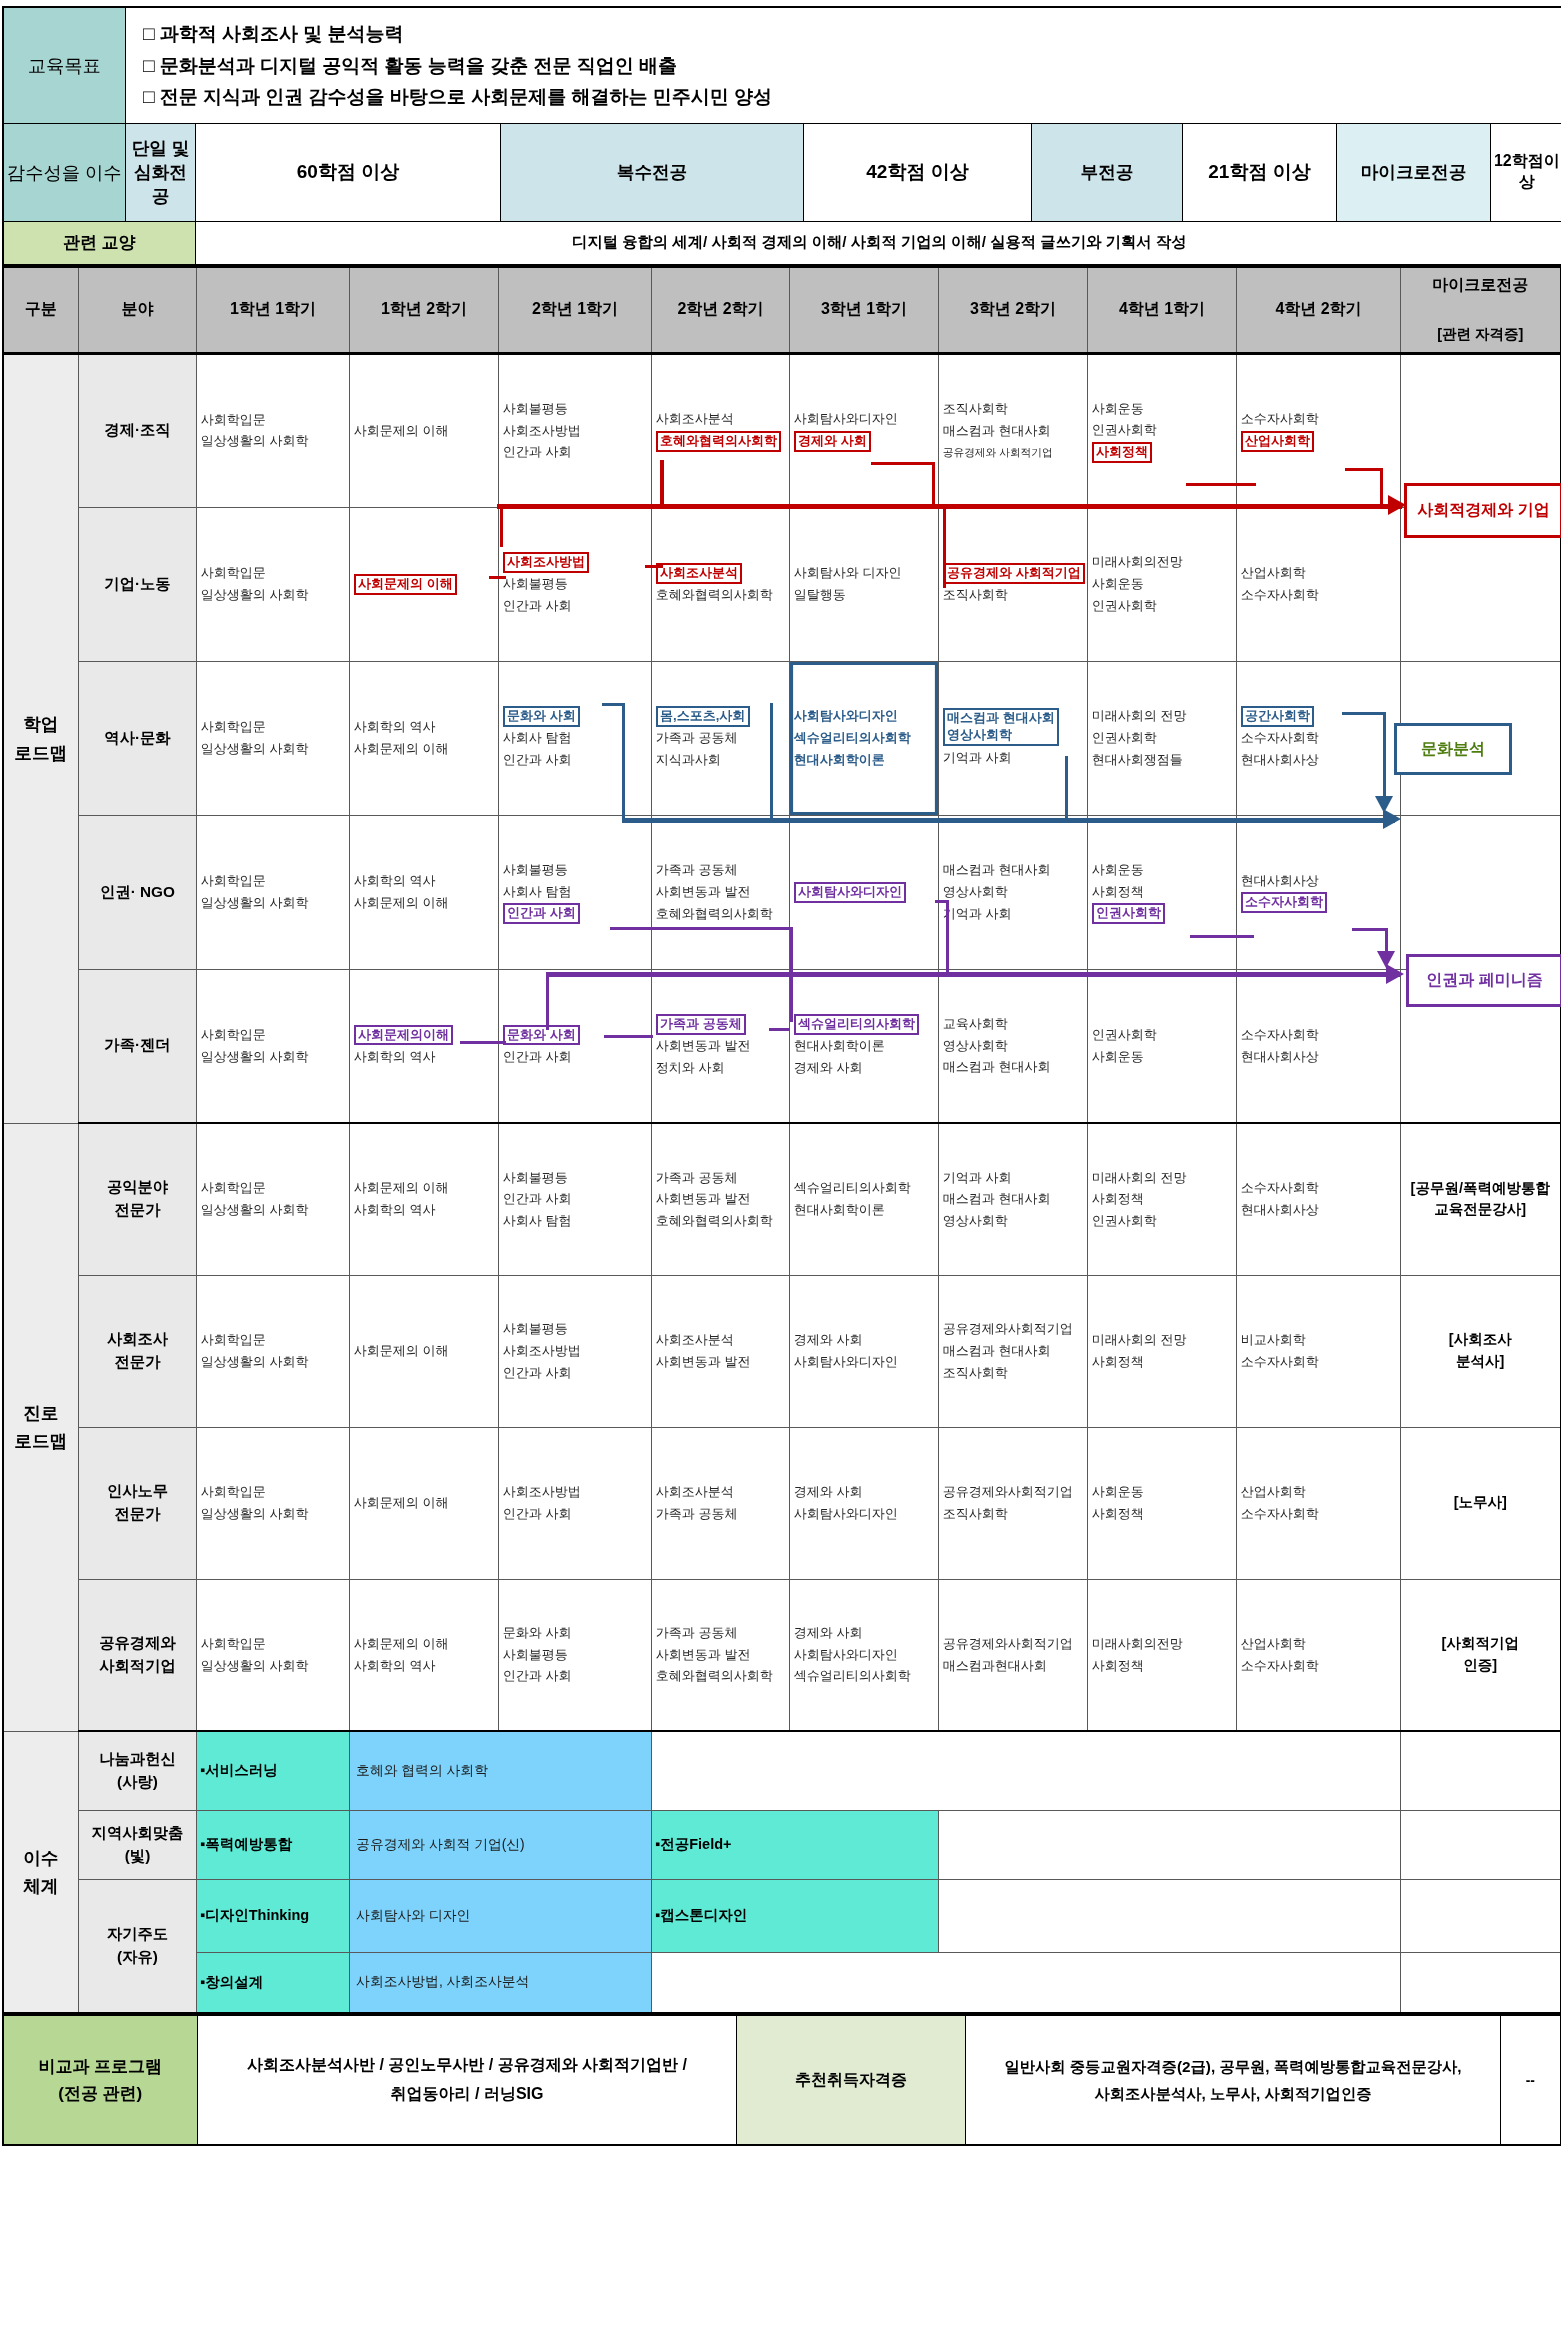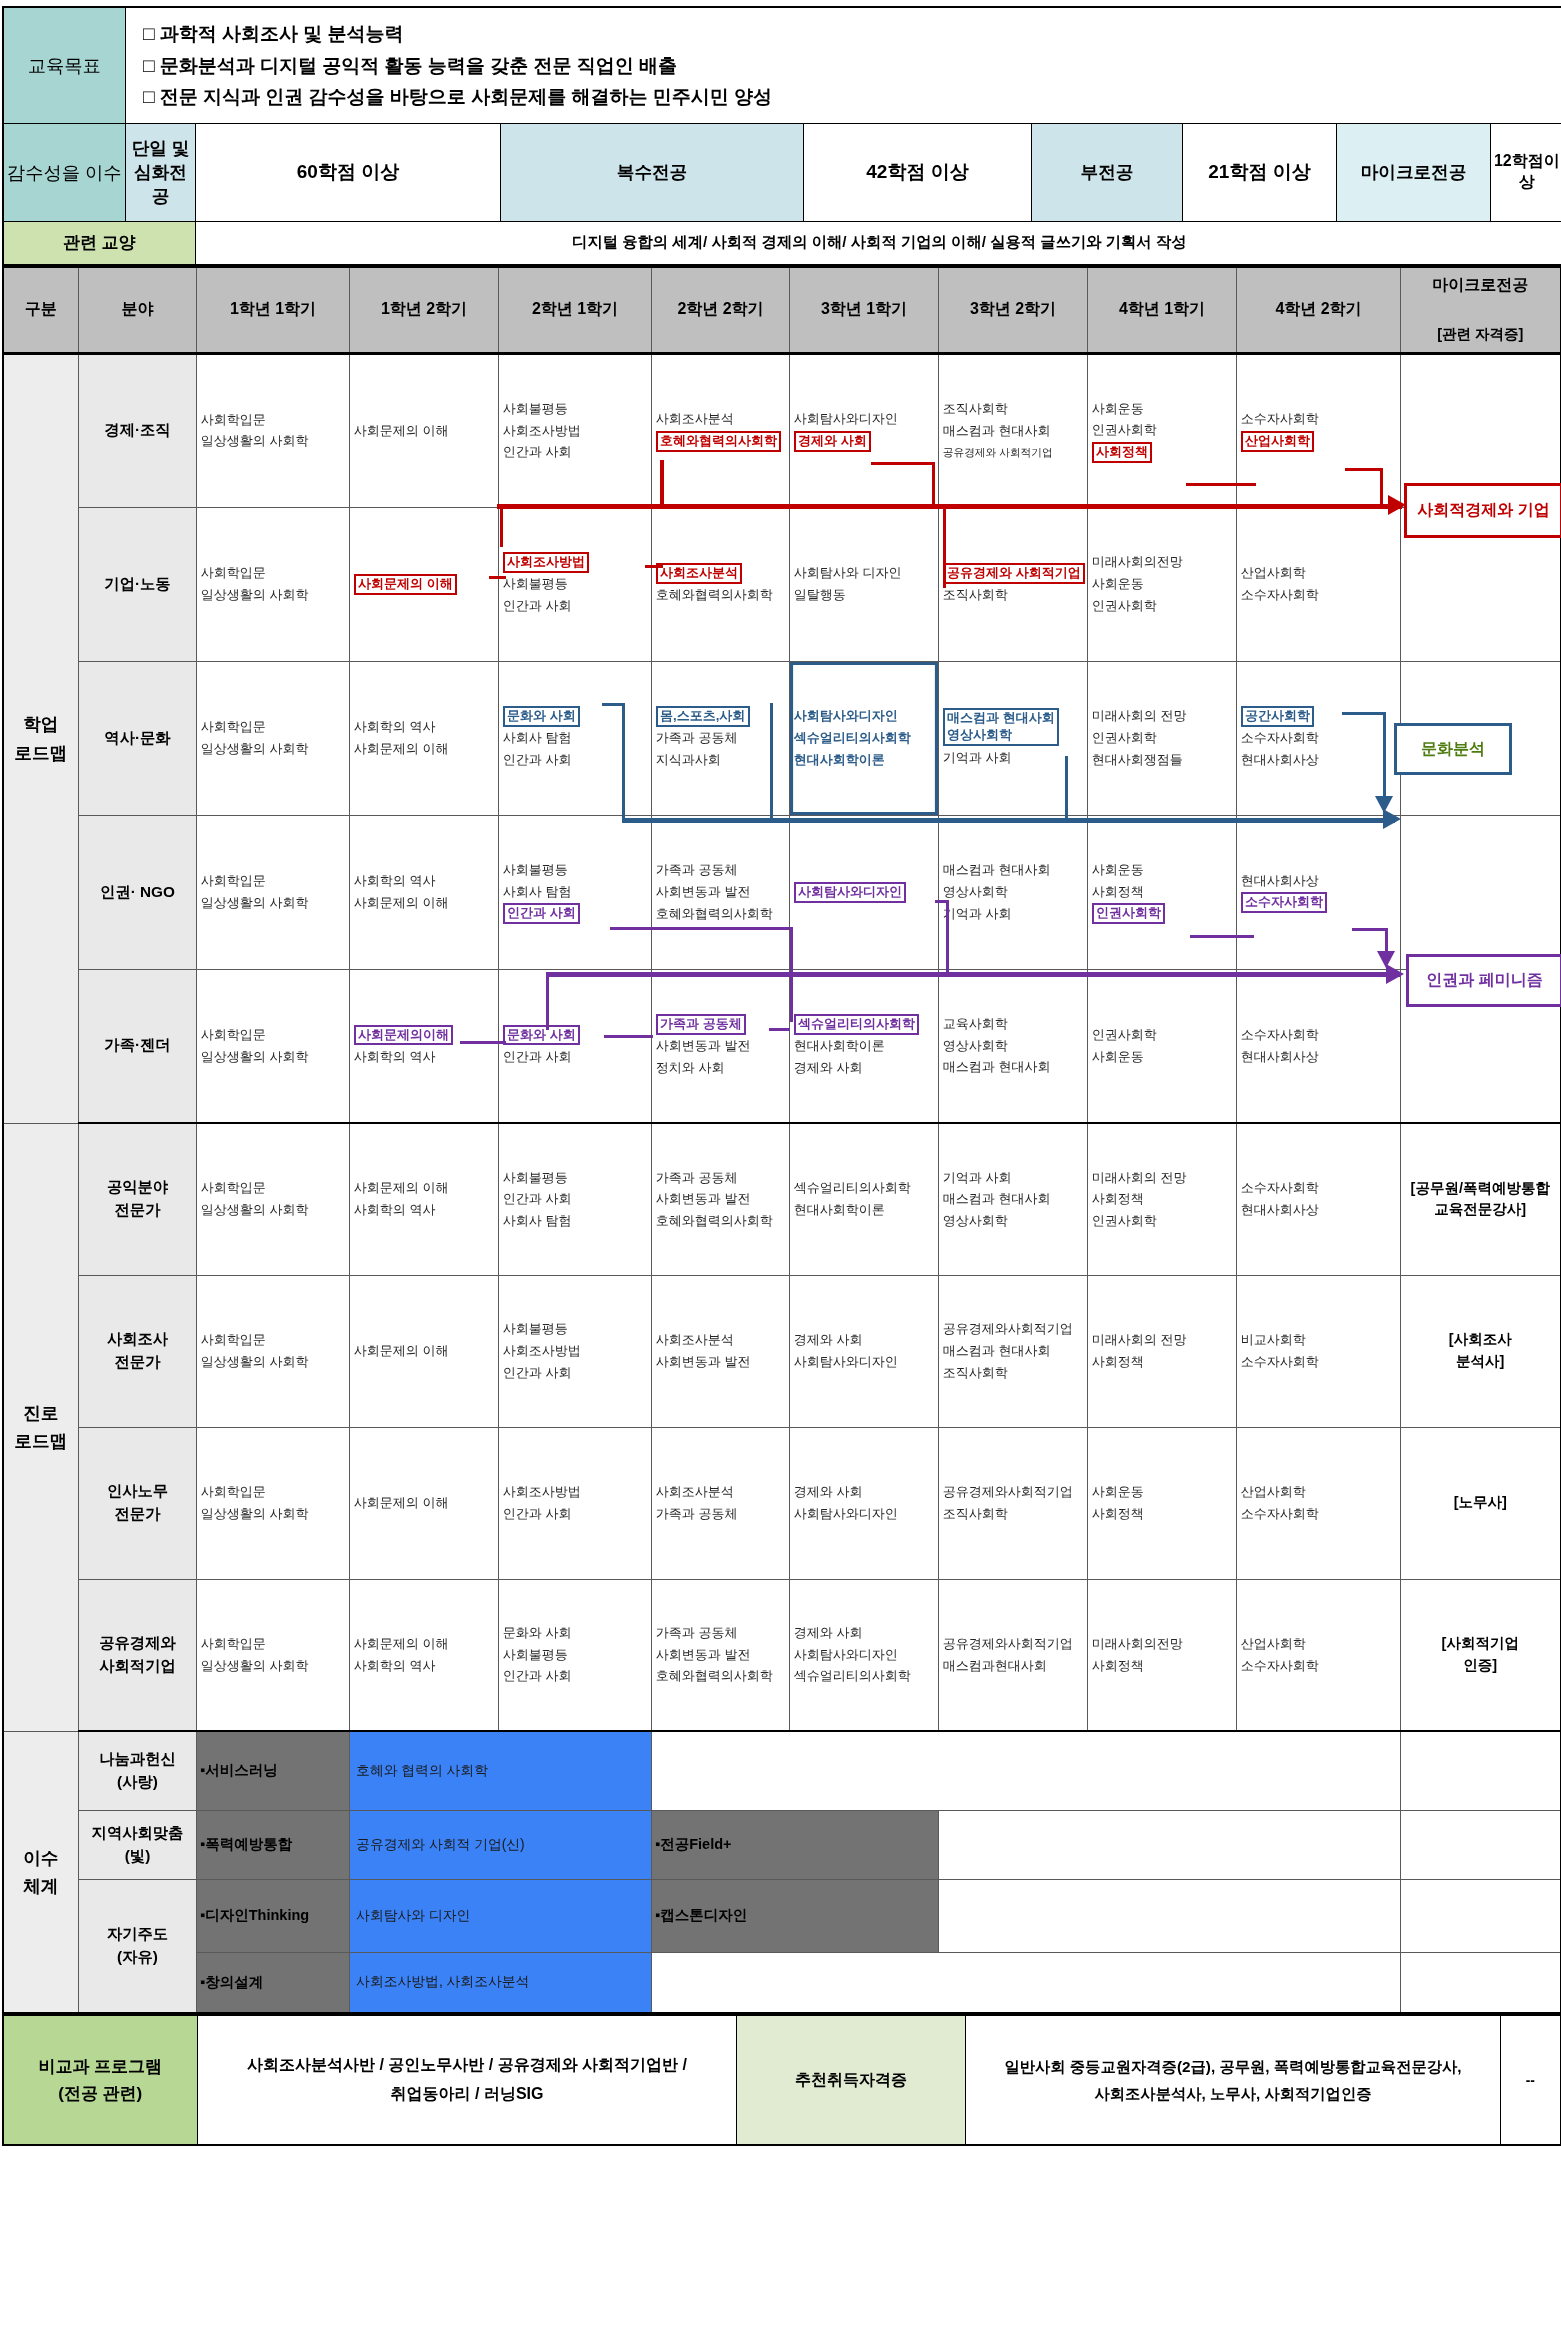--- a/index.html
+++ b/index.html
@@ -30,22 +30,22 @@
   .itw{margin:1.5px 0;}
   .it{white-space:pre-line;}
   .bx{display:inline-block;border:2.3px solid;padding:0 2.3px;font-weight:700;white-space:pre;background:#fff;line-height:1.3;}
   .bx.r{color:#C00000;border-color:#C00000;}
   .bx.b{color:#2B5C8A;border-color:#2B5C8A;}
   .bx.p{color:#7030A0;border-color:#7030A0;}
   .bt{color:#2B5C8A;font-weight:700;}
   .sm{font-size:10.7px;}
   .cert{font-weight:700;font-size:14.5px;color:#000;line-height:1.5;}
   tr.sec-end td{border-bottom:2.3px solid #000;}
-  td.progcell{background:#737373;font-weight:700;font-size:14.5px;text-align:left;padding:3.1px 3.1px;vertical-align:middle;}
-  td.compcourse{background:#3b82f6;font-size:13.8px;text-align:left;padding:3.1px 6.1px;vertical-align:middle;color:#1a1a1a;}
+  td.progcell{background:#5eead4;font-weight:700;font-size:14.5px;text-align:left;padding:3.1px 3.1px;vertical-align:middle;}
+  td.compcourse{background:#7dd3fc;font-size:13.8px;text-align:left;padding:3.1px 6.1px;vertical-align:middle;color:#1a1a1a;}
   td.emptycell{background:#fff;}
   
   #t-bottom td{border:1.5px solid #000;vertical-align:middle;}
   .ext-lab{background:#B7D795;font-weight:700;font-size:17px;text-align:center;white-space:pre-line;line-height:1.6;}
   .ext-prog{background:#fff;font-weight:700;font-size:16px;text-align:center;white-space:pre-line;line-height:1.8;}
   .ext-cert-lab{background:#E0EBD2;font-weight:700;font-size:16px;text-align:center;margin-left:37px;}
   .ext-certs{background:#fff;font-weight:700;font-size:15.3px;text-align:center;white-space:pre-line;line-height:1.8;}
   .ext-note{background:#fff;font-weight:700;font-size:13.8px;text-align:center;}
   
   #ov{position:absolute;left:0;top:0;width:1561px;height:2342px;pointer-events:none;z-index:10;}

